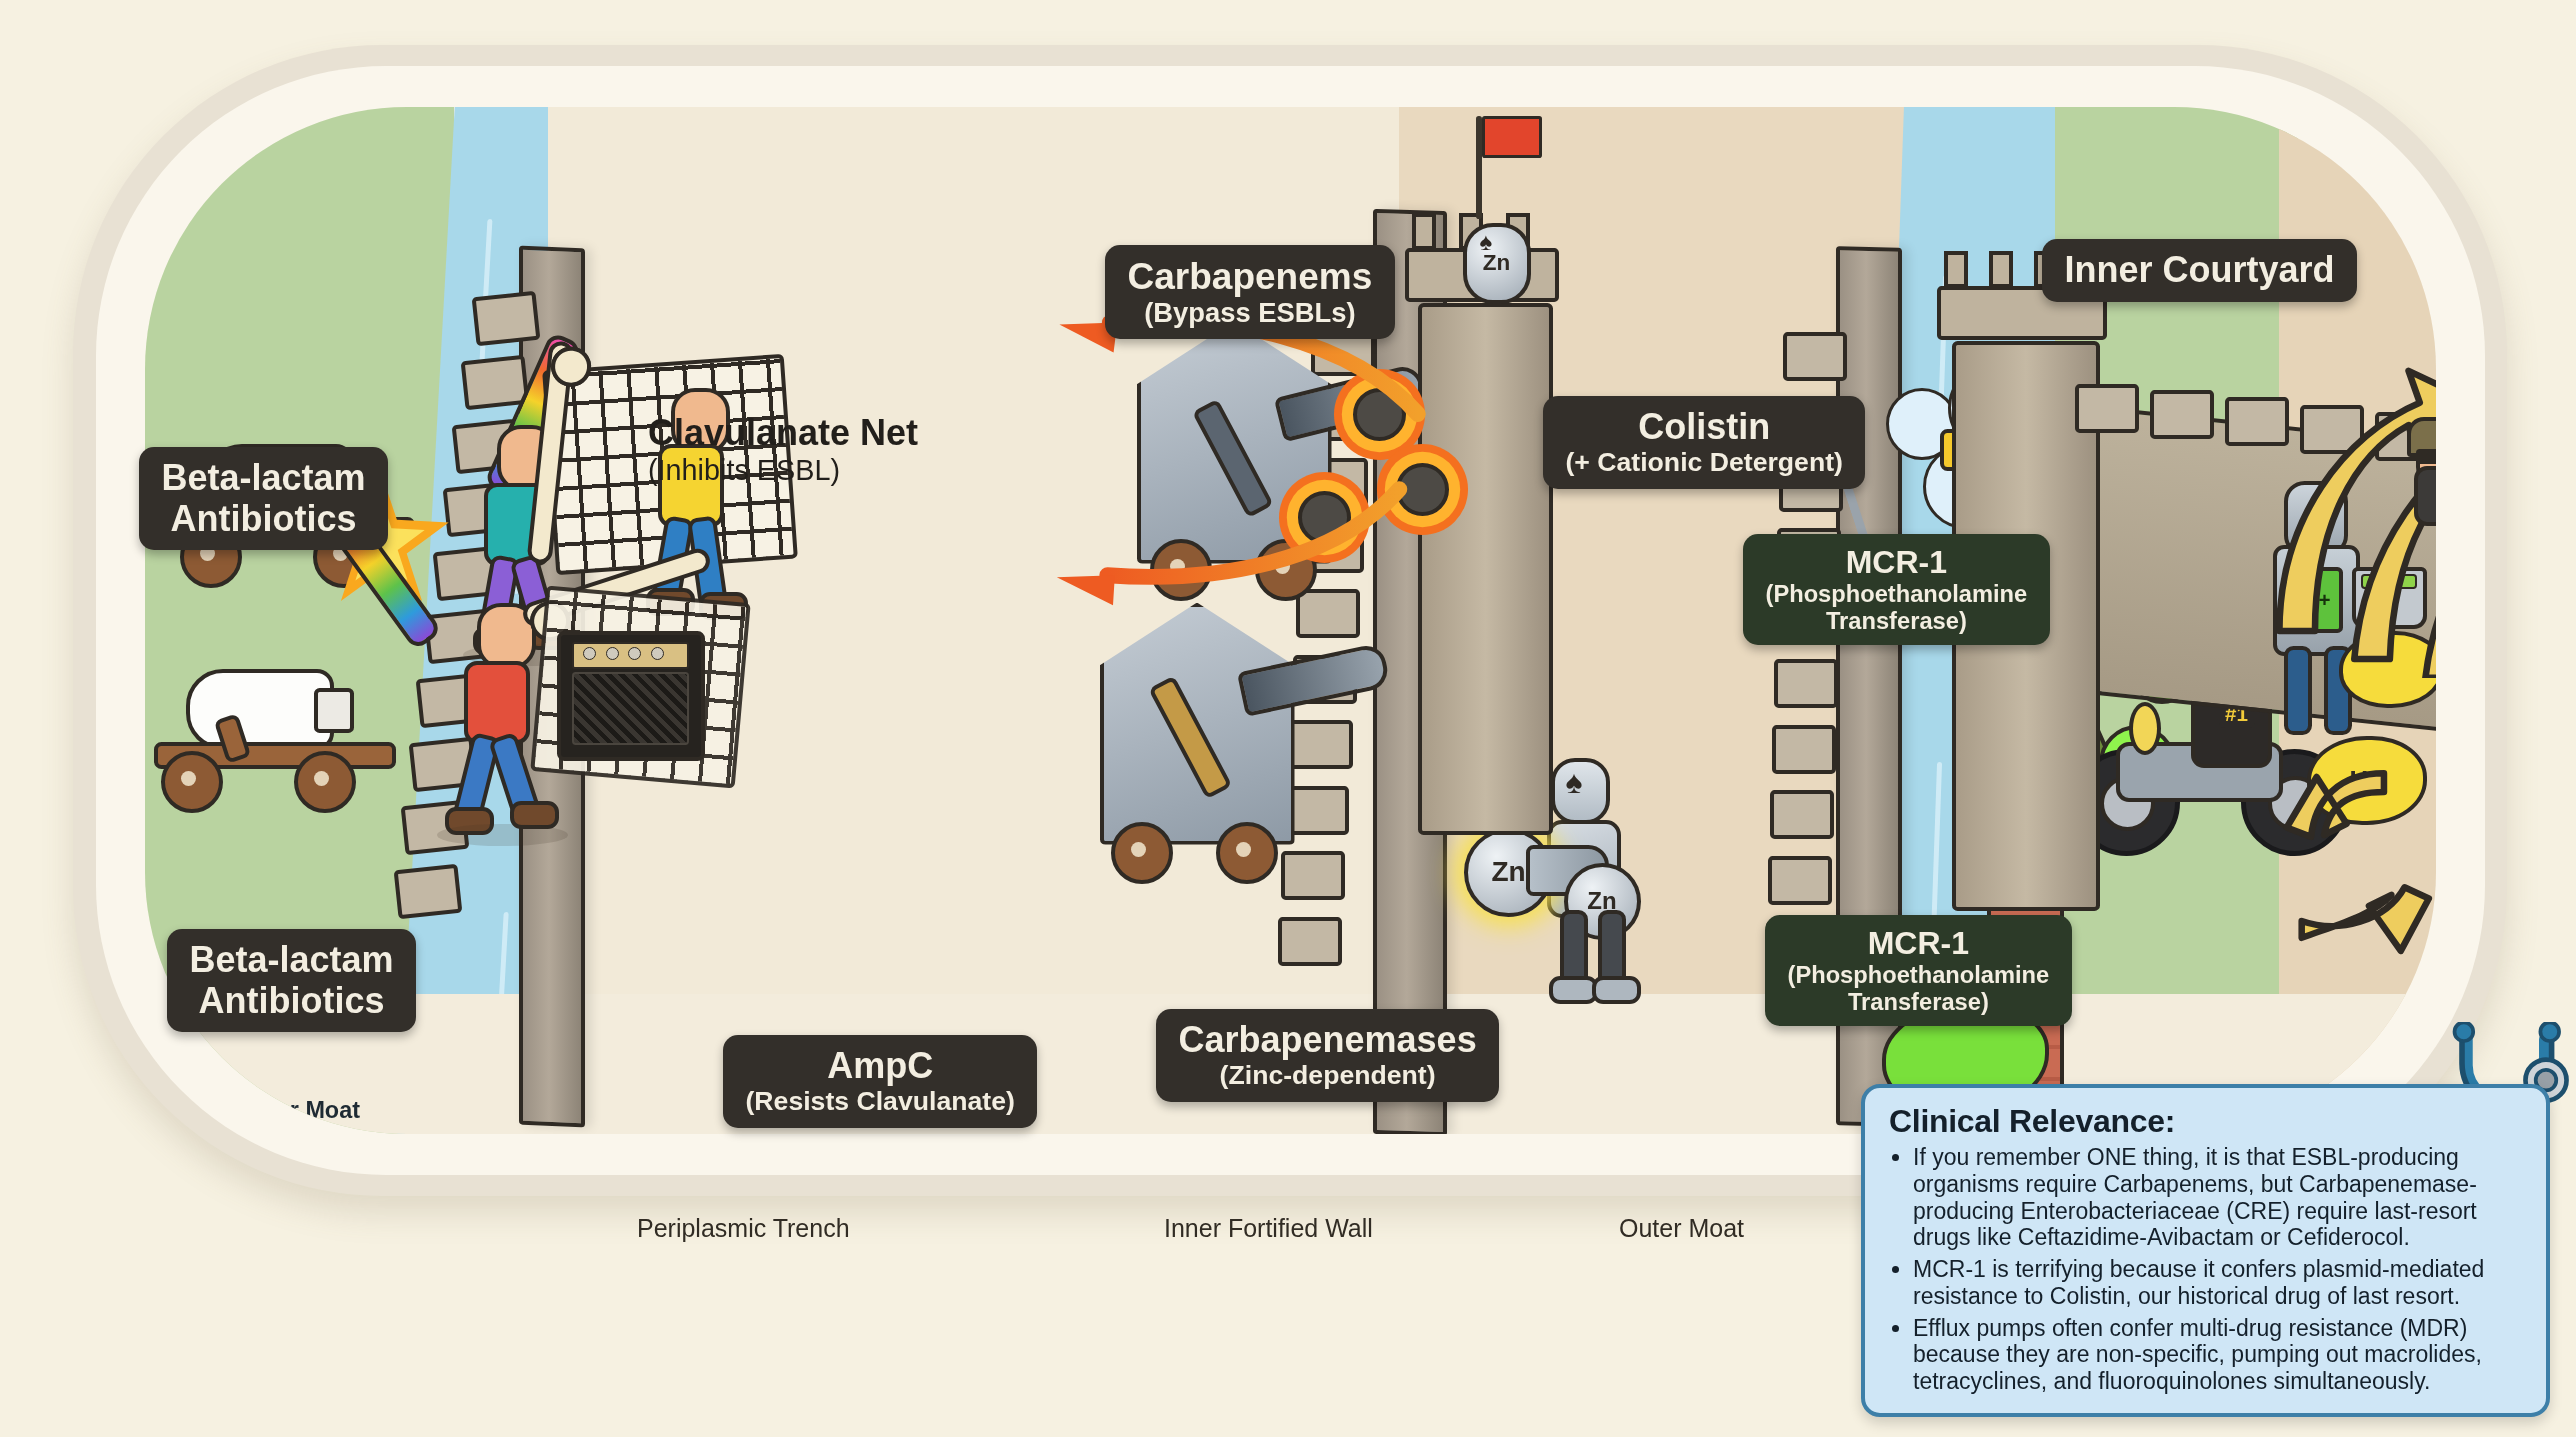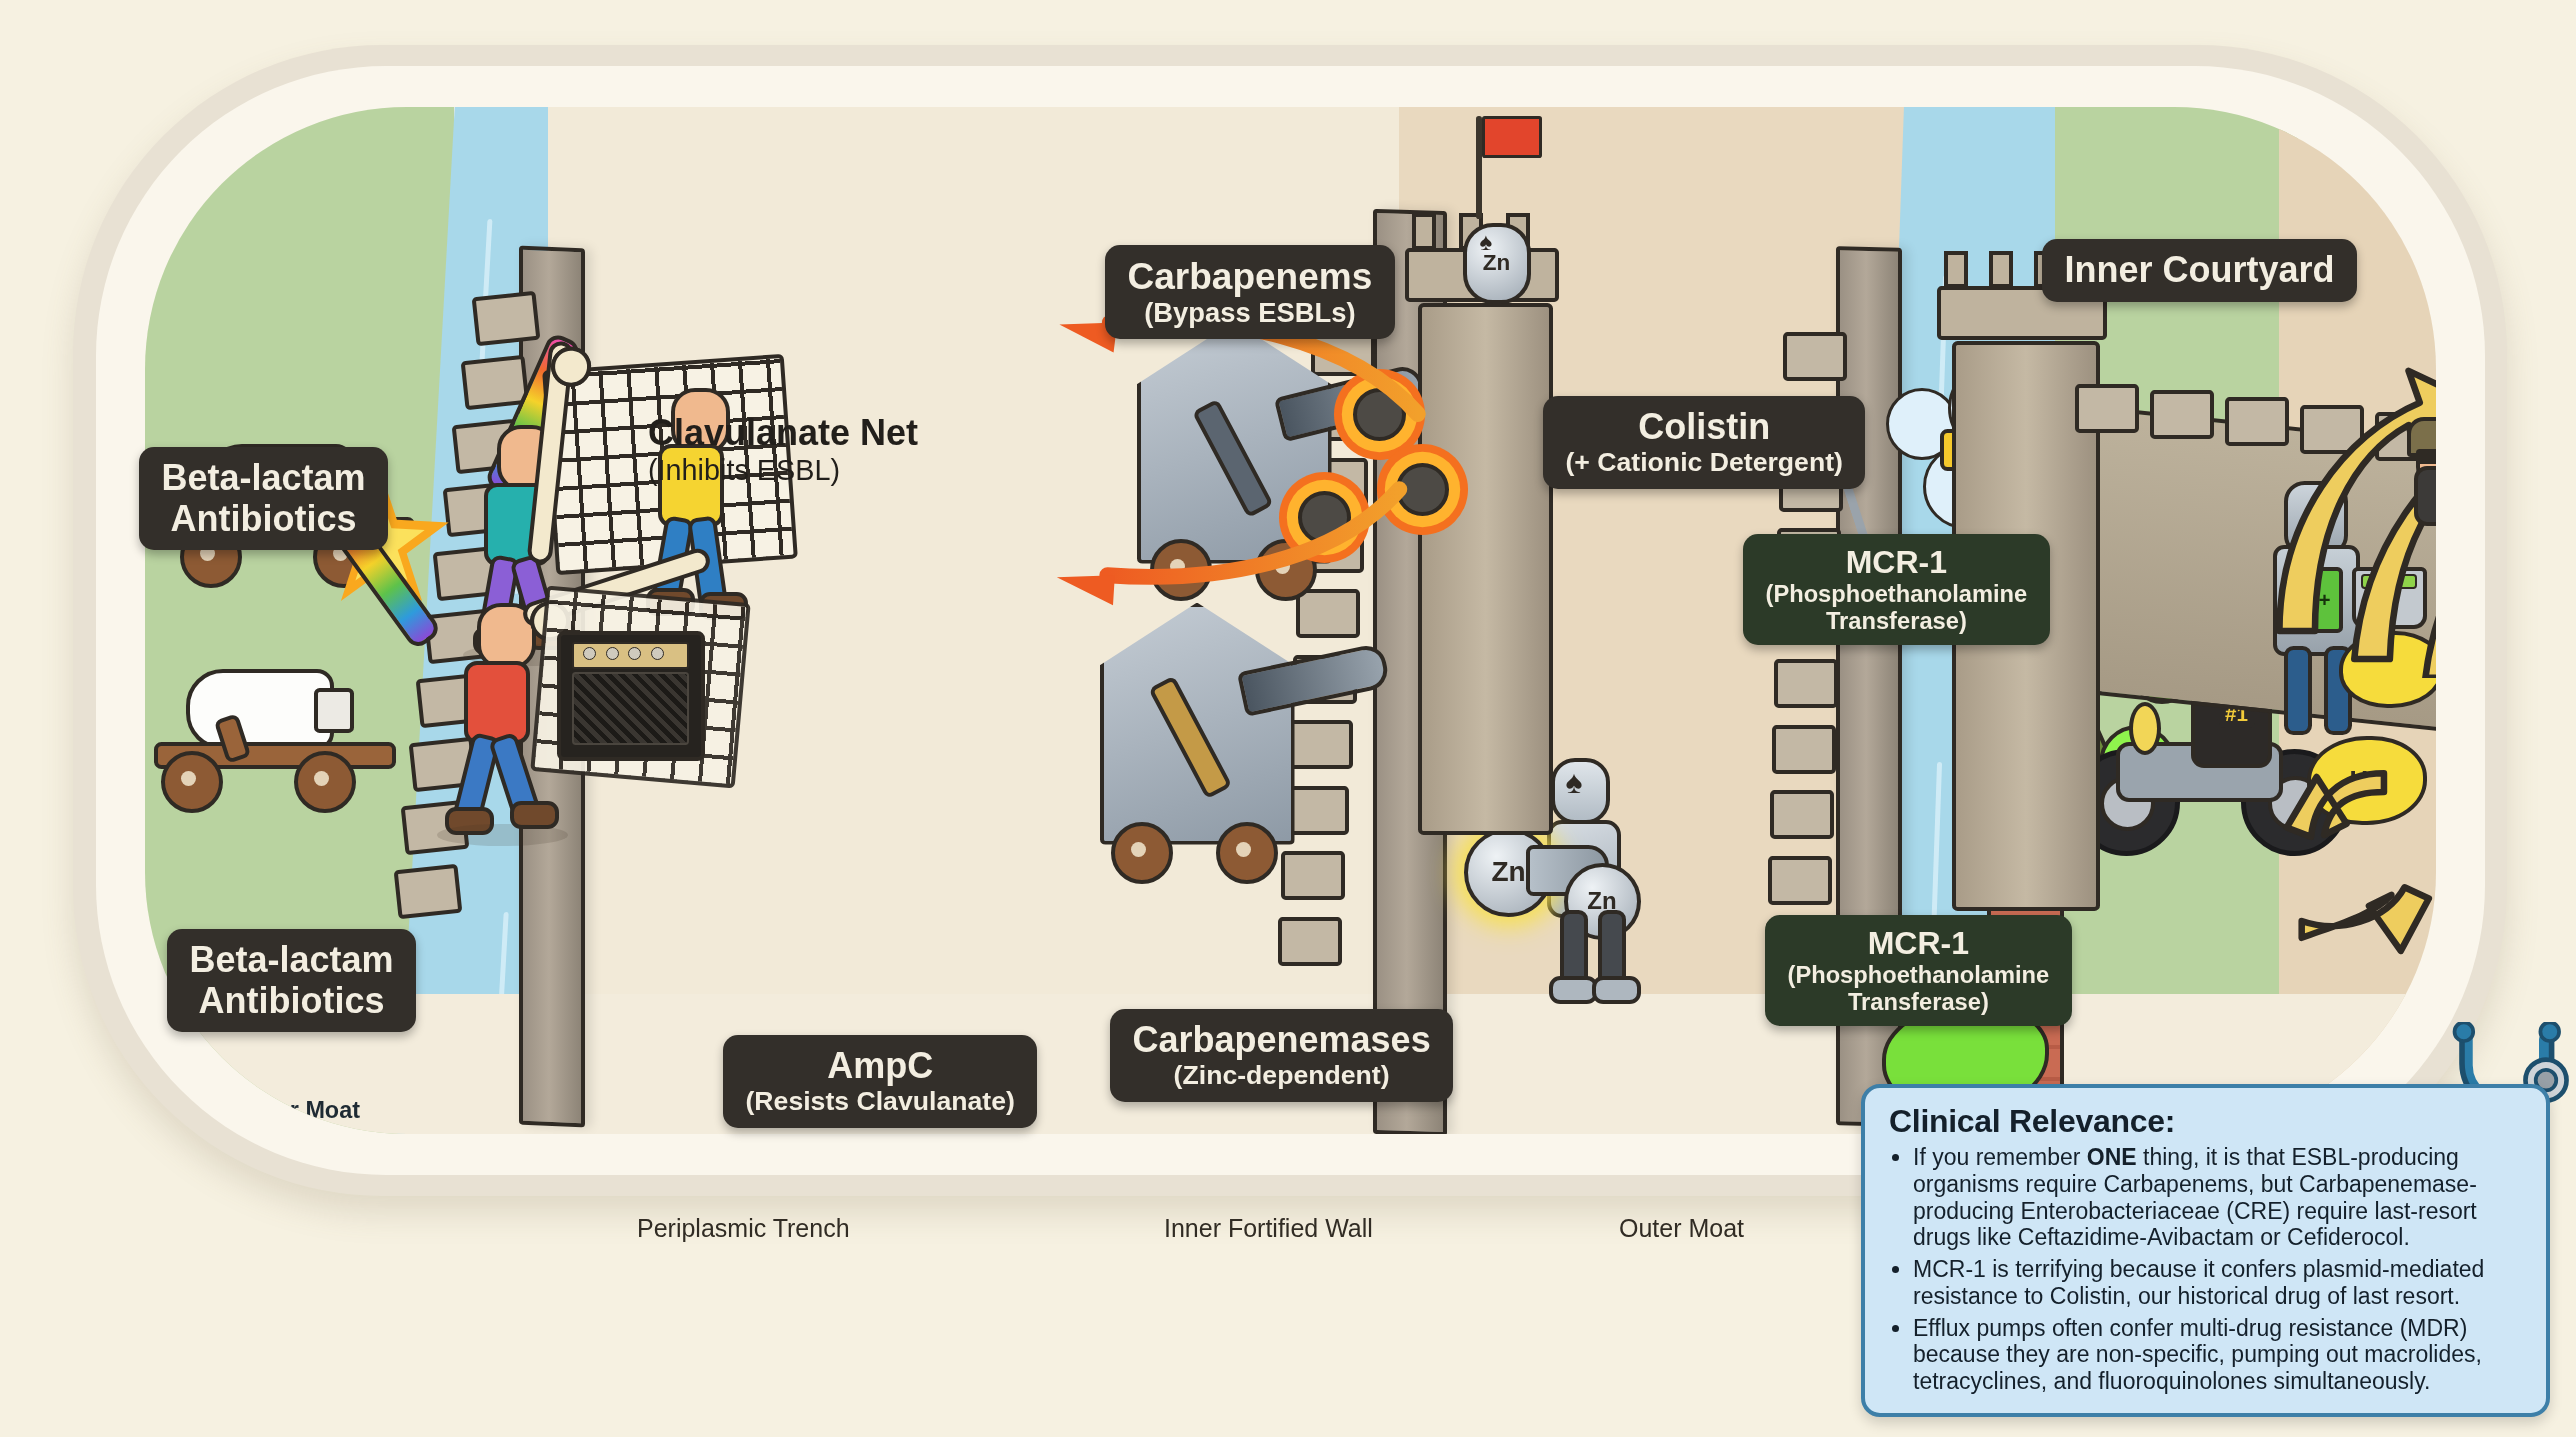--- a/index.html
+++ b/index.html
@@ -83,21 +83,21 @@
   
   .clinical{
     position:absolute;left:1861px;top:1084px;width:689px;height:333px;
     background:#cfe6f6;border:4.7px solid #3d7fa8;border-radius:19px;
     box-sizing:border-box;padding:15px 20.6px 9.4px 24px;
     box-shadow:0 5.6px 13px rgba(0,0,0,.16);
   }
   .clinical h2{margin:0 0 3.7px 0;font-size:32px;color:#14202b;font-weight:bold;letter-spacing:-0.3px;}
   .clinical ul{margin:0;padding-left:24px;}
   .clinical li{font-size:23px;line-height:1.17;color:#14202b;margin-bottom:4.7px;}
-  .clinical li b{font-weight:bold;}
+  .clinical li b{font-weight:normal;}
   .steth{position:absolute;left:2434px;top:1022px;width:140px;height:122px;}
 
   
   .obj{position:absolute;}
   .shadow-ell{position:absolute;background:rgba(60,50,35,.16);border-radius:50%;}
 
   .jug{position:absolute;width:140px;height:73px;background:#fdfdfb;border:4.7px solid #2f2a24;border-radius:37px 17px 17px 37px;}
   .jug::after{content:"";position:absolute;right:-24px;top:15px;width:32px;height:37px;background:#eceae4;border:4.7px solid #2f2a24;border-radius:5.6px;}
   .cartwheel{position:absolute;width:54px;height:54px;border-radius:50%;background:#8d5a34;border:4.7px solid #2f2a24;}
   .cartwheel::after{content:"";position:absolute;left:16px;top:16px;width:15px;height:15px;border-radius:50%;background:#e4d3b8;}
@@ -481,21 +481,21 @@
     <span class="sub">(Phosphoethanolamine</span>
     <span class="sub">Transferase)</span>
   </div>
 
 
   <div class="chip" style="left:723px;top:1035px;font-size:36px;">
     <span>AmpC</span>
     <span class="sub">(Resists Clavulanate)</span>
   </div>
 
-  <div class="chip" style="left:1110px;top:1009px;font-size:36px;">
+  <div class="chip" style="left:1156px;top:1009px;font-size:36px;">
     <span>Carbapenemases</span>
     <span class="sub">(Zinc-dependent)</span>
   </div>
 
   <div class="plain" style="left:783px;top:412px;font-size:36px;transform:translateX(-50%);">
     <span>Clavulanate Net</span>
     <span class="sub">(Inhibits ESBL)</span>
   </div>
 
   <div class="ground-label" style="left:637px;top:1214px;">Periplasmic Trench</div>

